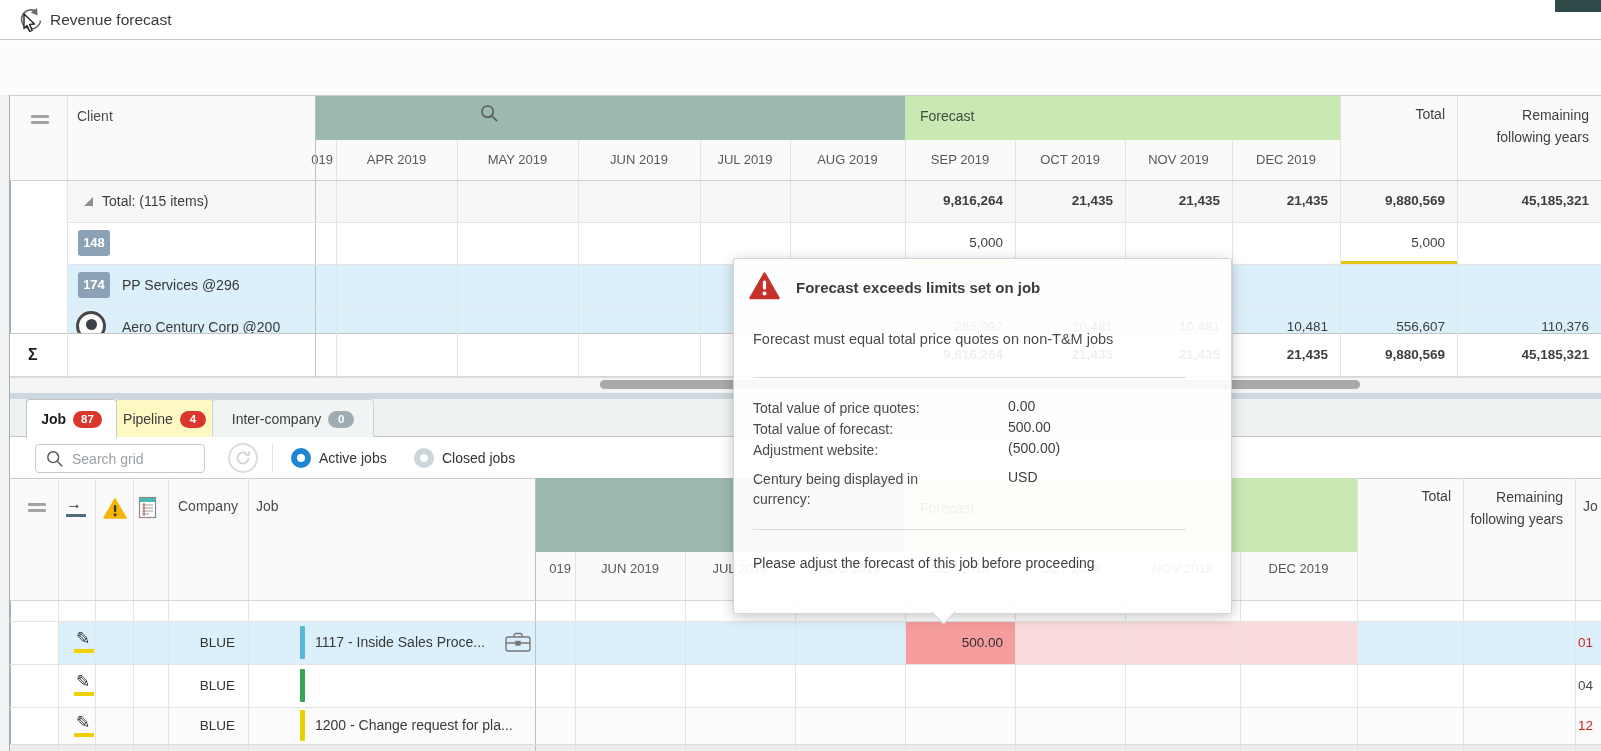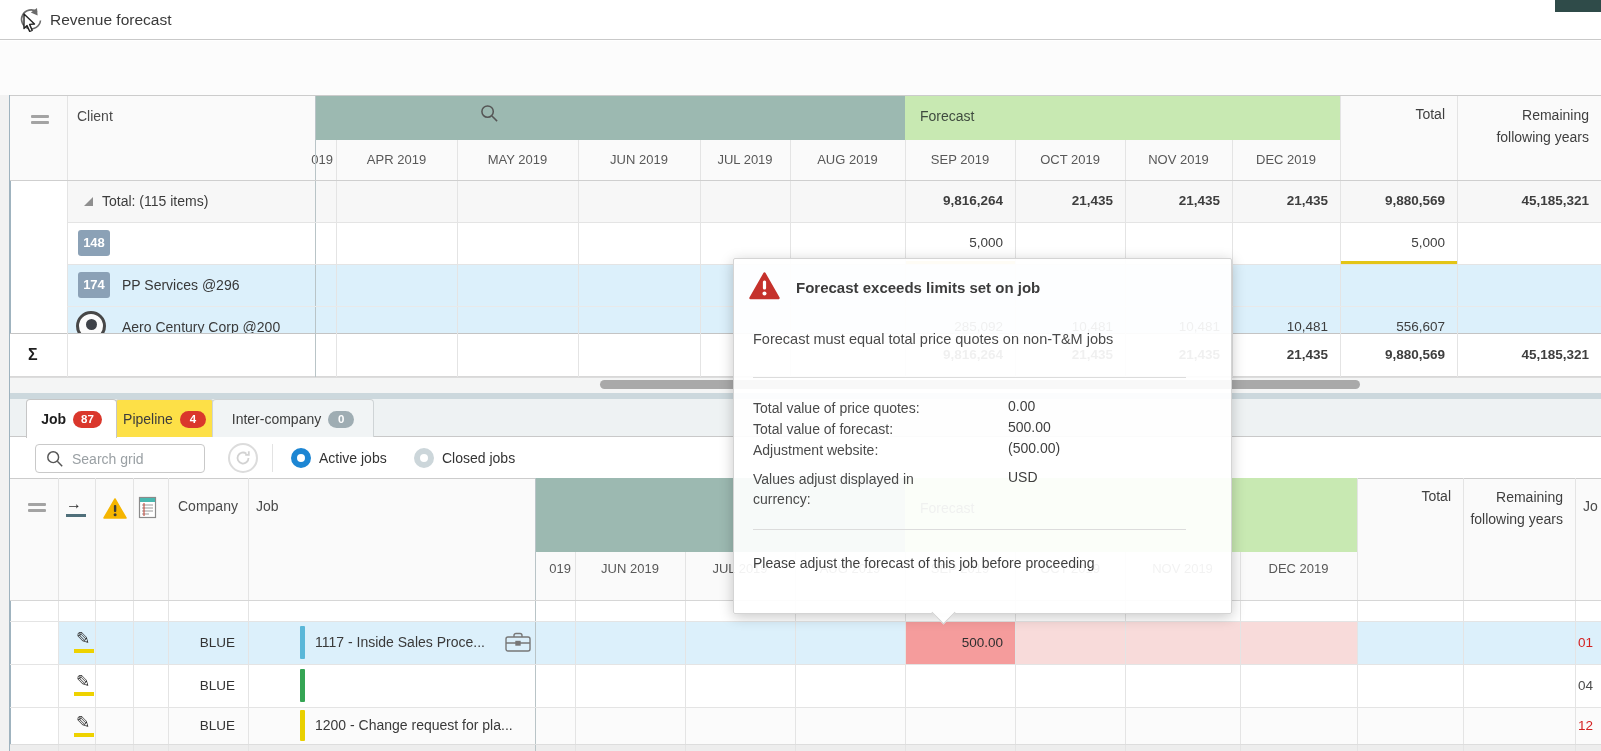--- a/index.html
+++ b/index.html
@@ -141,20 +141,21 @@
   <div class="abs" style="left:67px;top:306px;width:1534px;height:27px;background:#dcf0fb;overflow:hidden;">
     <div class="abs" style="left:9px;top:5px;width:30px;height:30px;border-radius:50%;border:3px solid #474747;background:#fbfbfb;">
       <div class="abs" style="left:7px;top:5px;width:11px;height:11px;border-radius:50%;background:#3d4147;"></div>
     </div>
     <span class="txt" style="left:55px;top:0;line-height:42px;font-size:14px;color:#3a3a3a;">Aero Century Corp @200</span>
     <div class="num" style="left:838px;top:0;width:98px;line-height:42px;">285,092</div>
     <div class="num" style="left:948px;top:0;width:98px;line-height:42px;">10,481</div>
     <div class="num" style="left:1058px;top:0;width:95px;line-height:42px;">10,481</div>
     <div class="num" style="left:1165px;top:0;width:96px;line-height:42px;">10,481</div>
     <div class="num" style="left:1273px;top:0;width:105px;line-height:42px;">556,607</div>
+    <div class="num" style="left:1390px;top:0;width:132px;line-height:42px;">110,376</div>
   </div>
 
   <div class="abs" style="left:10px;top:333px;width:1591px;height:44px;background:#fff;border-top:1px solid #c4c4c4;border-bottom:1px solid #d8d8d8;"></div>
   <span class="txt" style="left:28px;top:333px;line-height:44px;font-size:16px;font-weight:bold;color:#1f1f1f;">Σ</span>
   <div class="num w6" style="left:905px;top:333px;width:98px;line-height:44px;">9,816,264</div>
   <div class="num w6" style="left:1015px;top:333px;width:98px;line-height:44px;">21,435</div>
   <div class="num w6" style="left:1125px;top:333px;width:95px;line-height:44px;">21,435</div>
   <div class="num w6" style="left:1232px;top:333px;width:96px;line-height:44px;">21,435</div>
   <div class="num w6" style="left:1340px;top:333px;width:105px;line-height:44px;">9,880,569</div>
   <div class="num w6" style="left:1457px;top:333px;width:132px;line-height:44px;">45,185,321</div>
@@ -182,21 +183,21 @@
   <div class="abs" style="left:600px;top:380px;width:760px;height:9px;border-radius:5px;background:#a9a9a9;cursor:grab;"></div>
 
   <div class="abs" style="left:10px;top:393px;width:1591px;height:6px;background:#ccd8dd;"></div>
 
   <div class="abs" style="left:10px;top:399px;width:1591px;height:38px;background:#eef2f3;"></div>
   <div class="hl" style="left:10px;top:436px;width:1591px;background:#c9c9c9;"></div>
   <div class="tab" style="left:26px;width:89px;background:#fff;border:1px solid #c6c6c6;border-bottom:none;font-weight:bold;color:#1d1d1d;cursor:pointer;z-index:2;">
     <span>Job</span>
     <span class="pill" style="background: rgb(218, 55, 44);">87</span>
   </div>
-  <div class="tab" style="left:115px;width:97px;background:#fde047;border:1px solid #cfd4d6;border-bottom:1px solid #c9c9c9;color:#3c3c3c;cursor:pointer;">
+  <div class="tab" style="left:115px;width:97px;background:#fef9c3;border:1px solid #cfd4d6;border-bottom:1px solid #c9c9c9;color:#3c3c3c;cursor:pointer;">
     <span>Pipeline</span>
     <span class="pill" style="background: rgb(218, 55, 44);">4</span>
   </div>
   <div class="tab" style="left:212px;width:160px;background:#f1f4f5;border:1px solid #cfd4d6;border-bottom:1px solid #c9c9c9;color:#3c3c3c;cursor:pointer;">
     <span>Inter-company</span>
     <span class="pill" style="background: rgb(159, 173, 179);">0</span>
   </div>
 
   <div class="abs" style="left:10px;top:437px;width:1591px;height:41px;background:#fff;">
     <svg class="abs" style="left:36px;top:13px;z-index:2;" width="18" height="18" viewBox="0 0 20 20">
@@ -325,20 +326,20 @@
     <span class="txt w6" style="left:62px;top:20px;font-size:15px;font-weight:bold;color:#3c3c3c;">Forecast exceeds limits set on job</span>
     <span class="txt" style="left:19px;top:72px;font-size:14.5px;color:#4a4a4a;">Forecast must equal total price quotes on non-T&amp;M jobs</span>
     <div class="ghostline" style="left:19px;top:118px;width:433px;"></div>
 
     <div class="dlg-label" style="left:19px;top:139px;width:250px;">Total value of price quotes:</div>
     <div class="dlg-value" style="left:274px;top:139px;text-align:right;">0.00</div>
     <div class="dlg-label" style="left:19px;top:160px;width:250px;">Total value of forecast:</div>
     <div class="dlg-value" style="left:274px;top:160px;">500.00</div>
     <div class="dlg-label" style="left:19px;top:181px;width:250px;">Adjustment website:</div>
     <div class="dlg-value" style="left:274px;top:181px;">(500.00)</div>
-    <div class="dlg-label" style="left:19px;top:210px;width:178px;">Values adjust displayed in currency:</div>
+    <div class="dlg-label" style="left:19px;top:210px;width:178px;">Century being displayed in currency:</div>
     <div class="dlg-value" style="left:274px;top:210px;">USD</div>
 
     <div class="ghostline" style="left:19px;top:270px;width:433px;"></div>
     <span class="txt" style="left:19px;top:296px;font-size:14px;color:#3f3f3f;">Please adjust the forecast of this job before proceeding</span>
   </div>
 
 </div>
 
 </body></html>

